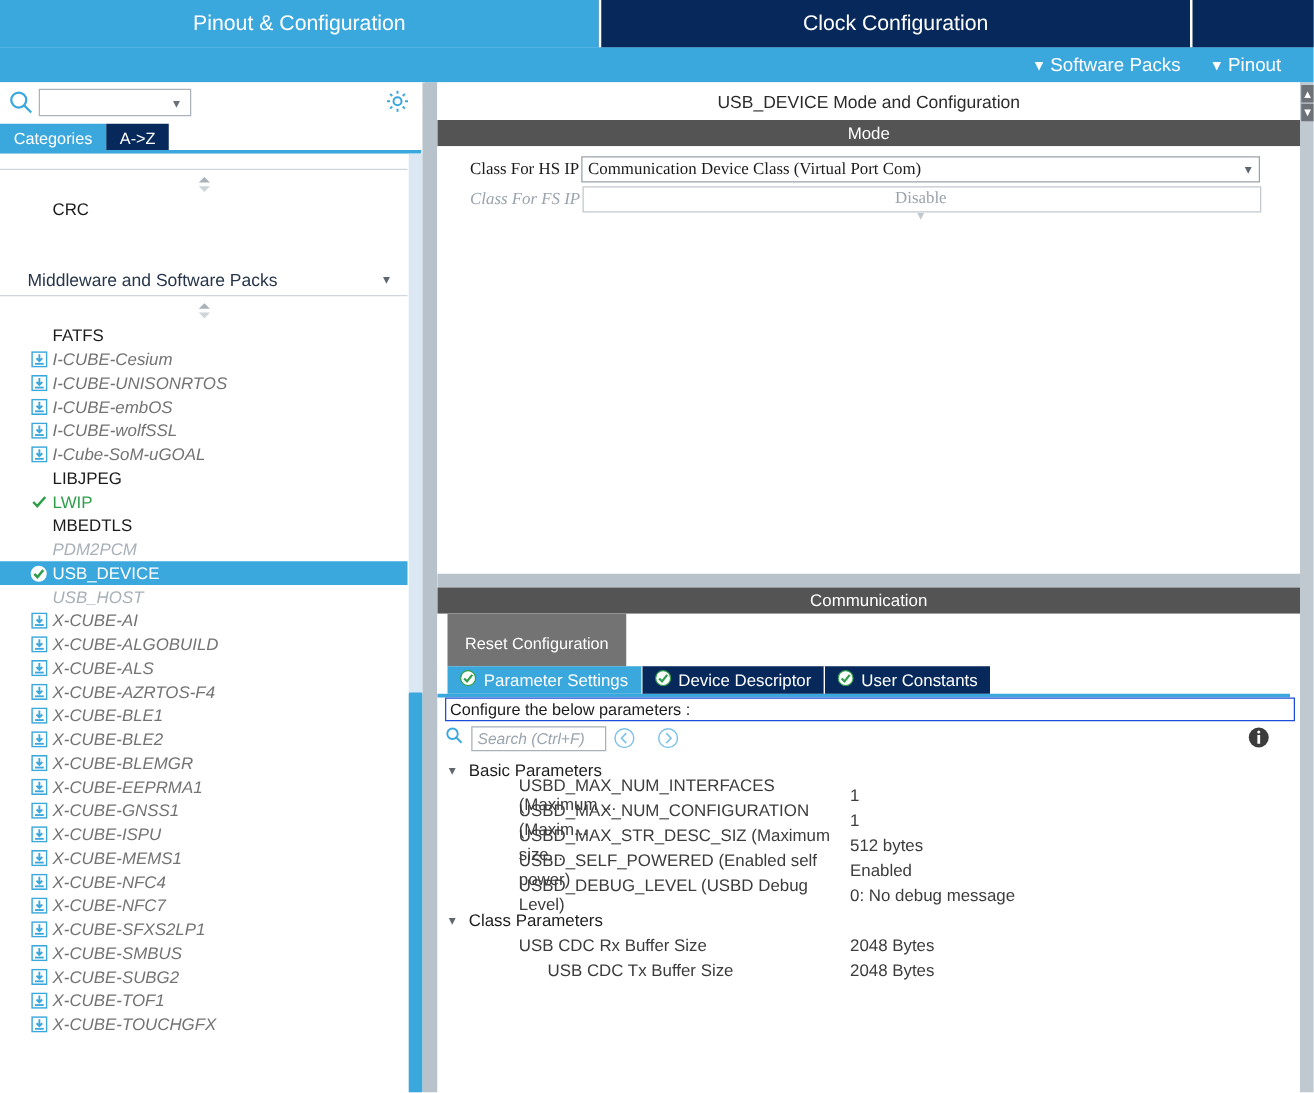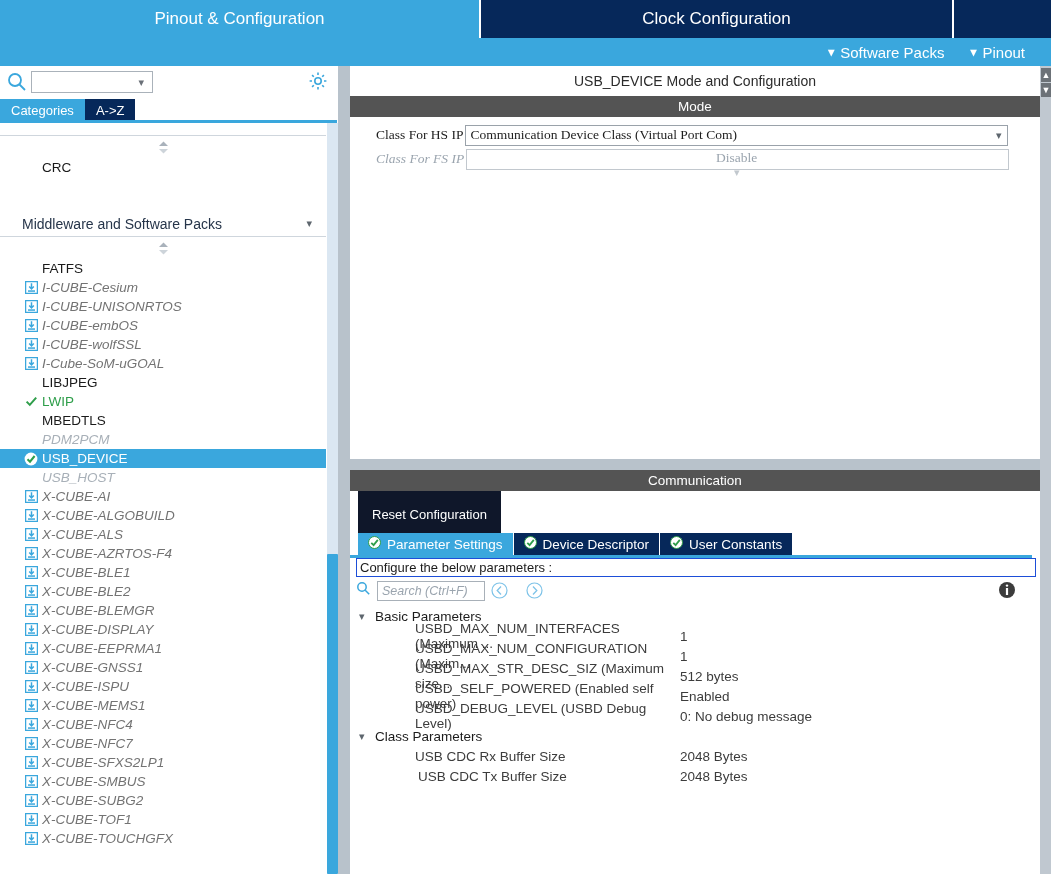--- a/index.html
+++ b/index.html
@@ -96,21 +96,21 @@
                  font-size: 13.5px; color: #1c1c1c; margin-left: 2px; }
   .mode-select.dim { color: #9aa4ae; border-color: #c2c8ce; flex-direction: column; }
   .mode-select .caret { font-size: 11px; color: #5e666e; }
   .mode-select.dim .caret { color: #c2c8ce; }
 
   #modebody { height: 342px; background: #ffffff; }
   #middivider { height: 11px; background: #b8c2cb; }
 
   #resetrow { height: 42px; display: flex; align-items: center; padding-left: 8px;
               background: #fff; }
-  #resetbtn { background: #0f172a; color: #ffffff; border: none; height: 42px;
+  #resetbtn { background: #737373; color: #ffffff; border: none; height: 42px;
               padding: 16px 14px; font-size: 13px; font-family: inherit; }
 
   #cfgtabs { height: 22px; display: flex; align-items: center; padding-left: 8px;
              background: #fff; }
   .cfg-tab { height: 22px; display: flex; align-items: center; gap: 6px;
              padding: 0 10px; font-size: 13.5px; color: #ffffff; }
   .cfg-tab.sel { background: #3aa7dd; }
   .cfg-tab.unsel { background: #06285a; border-left: 1px solid #ffffff; }
   #cfgunderline { height: 3px; background: #3aa7dd; margin-left: 0; width: 682px; }
 
@@ -370,30 +370,20 @@
         </div>
         <div class="ip-row disabled">
           <span class="ico">
             <svg width="13" height="13" viewBox="0 0 13 13">
               <rect x="0.6" y="0.6" width="11.8" height="11.8" fill="#ffffff" stroke="#3aa7dd" stroke-width="1.3"></rect>
               <path d="M6.5 2.3 L6.5 7.4 M4.2 5.6 L6.5 8 L8.8 5.6" fill="none" stroke="#3aa7dd" stroke-width="1.5"></path>
               <rect x="3" y="9.3" width="7" height="1.5" fill="#3aa7dd"></rect>
             </svg>
           </span>
           <span class="lbl">X-CUBE-BLEMGR</span>
-        </div>
-        <div class="ip-row disabled">
-          <span class="ico">
-            <svg width="13" height="13" viewBox="0 0 13 13">
-              <rect x="0.6" y="0.6" width="11.8" height="11.8" fill="#ffffff" stroke="#3aa7dd" stroke-width="1.3"></rect>
-              <path d="M6.5 2.3 L6.5 7.4 M4.2 5.6 L6.5 8 L8.8 5.6" fill="none" stroke="#3aa7dd" stroke-width="1.5"></path>
-              <rect x="3" y="9.3" width="7" height="1.5" fill="#3aa7dd"></rect>
-            </svg>
-          </span>
-          <span class="lbl">X-CUBE-DISPLAY</span>
         </div>
         <div class="ip-row disabled">
           <span class="ico">
             <svg width="13" height="13" viewBox="0 0 13 13">
               <rect x="0.6" y="0.6" width="11.8" height="11.8" fill="#ffffff" stroke="#3aa7dd" stroke-width="1.3"></rect>
               <path d="M6.5 2.3 L6.5 7.4 M4.2 5.6 L6.5 8 L8.8 5.6" fill="none" stroke="#3aa7dd" stroke-width="1.5"></path>
               <rect x="3" y="9.3" width="7" height="1.5" fill="#3aa7dd"></rect>
             </svg>
           </span>
           <span class="lbl">X-CUBE-EEPRMA1</span>
@@ -637,21 +627,21 @@
       </div>
       <div class="grp-row">
         <span class="gcaret">▾</span>
         <span>Class Parameters</span>
       </div>
       <div class="p-row">
         <span class="p-name" style="width:330px;padding-left:65px;">USB CDC Rx Buffer Size</span>
         <span>2048 Bytes</span>
       </div>
       <div class="p-row">
-        <span class="p-name" style="width:330px;padding-left:68px;">USB CDC Tx Buffer Size</span>
+        <span class="p-name" style="width:330px;padding-left:88px;">USB CDC Tx Buffer Size</span>
         <span>2048 Bytes</span>
       </div>
     </div>
 </div>
 
 <div id="rightscrolltrack"></div>
 <div id="rsb-a">
   <div class="arrowglyph">▲</div>
 </div>
 <div id="rsb-b">

